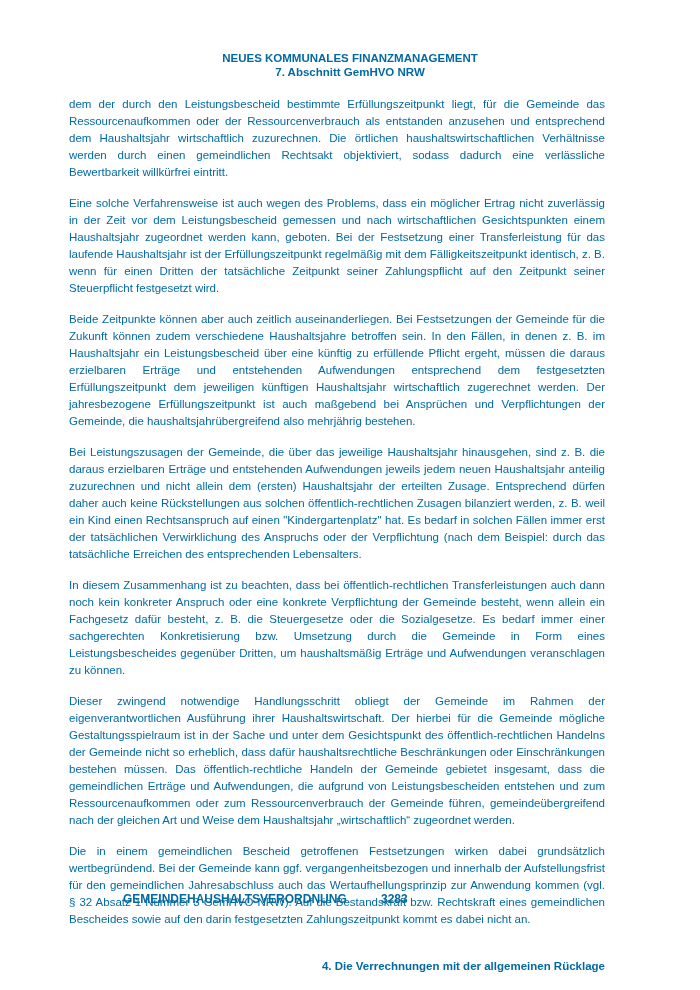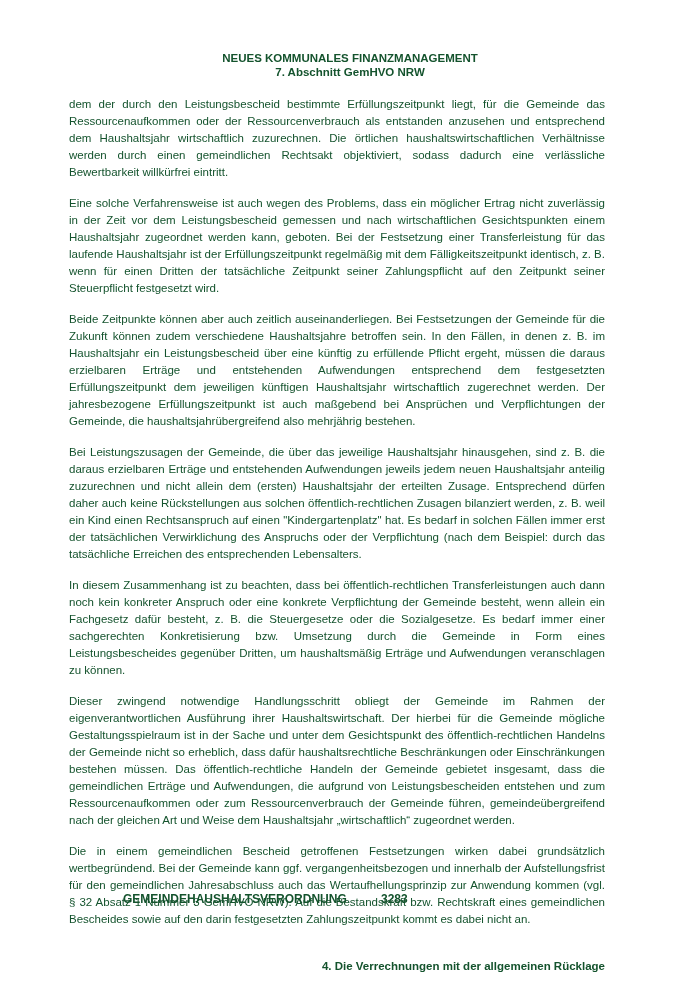--- a/index.html
+++ b/index.html
@@ -5,21 +5,21 @@
   html, body {
     margin: 0;
     padding: 0;
     background: #ffffff;
   }
   .page {
     position: relative;
     width: 700px;
     height: 990px;
     background: #ffffff;
-    color: #14532d;
+    color: #0369a1;
     font-family: "Liberation Sans", sans-serif;
     overflow: hidden;
   }
   .page-header {
     position: absolute;
     top: 51px;
     left: 0;
     right: 0;
     text-align: center;
     font-weight: bold;

